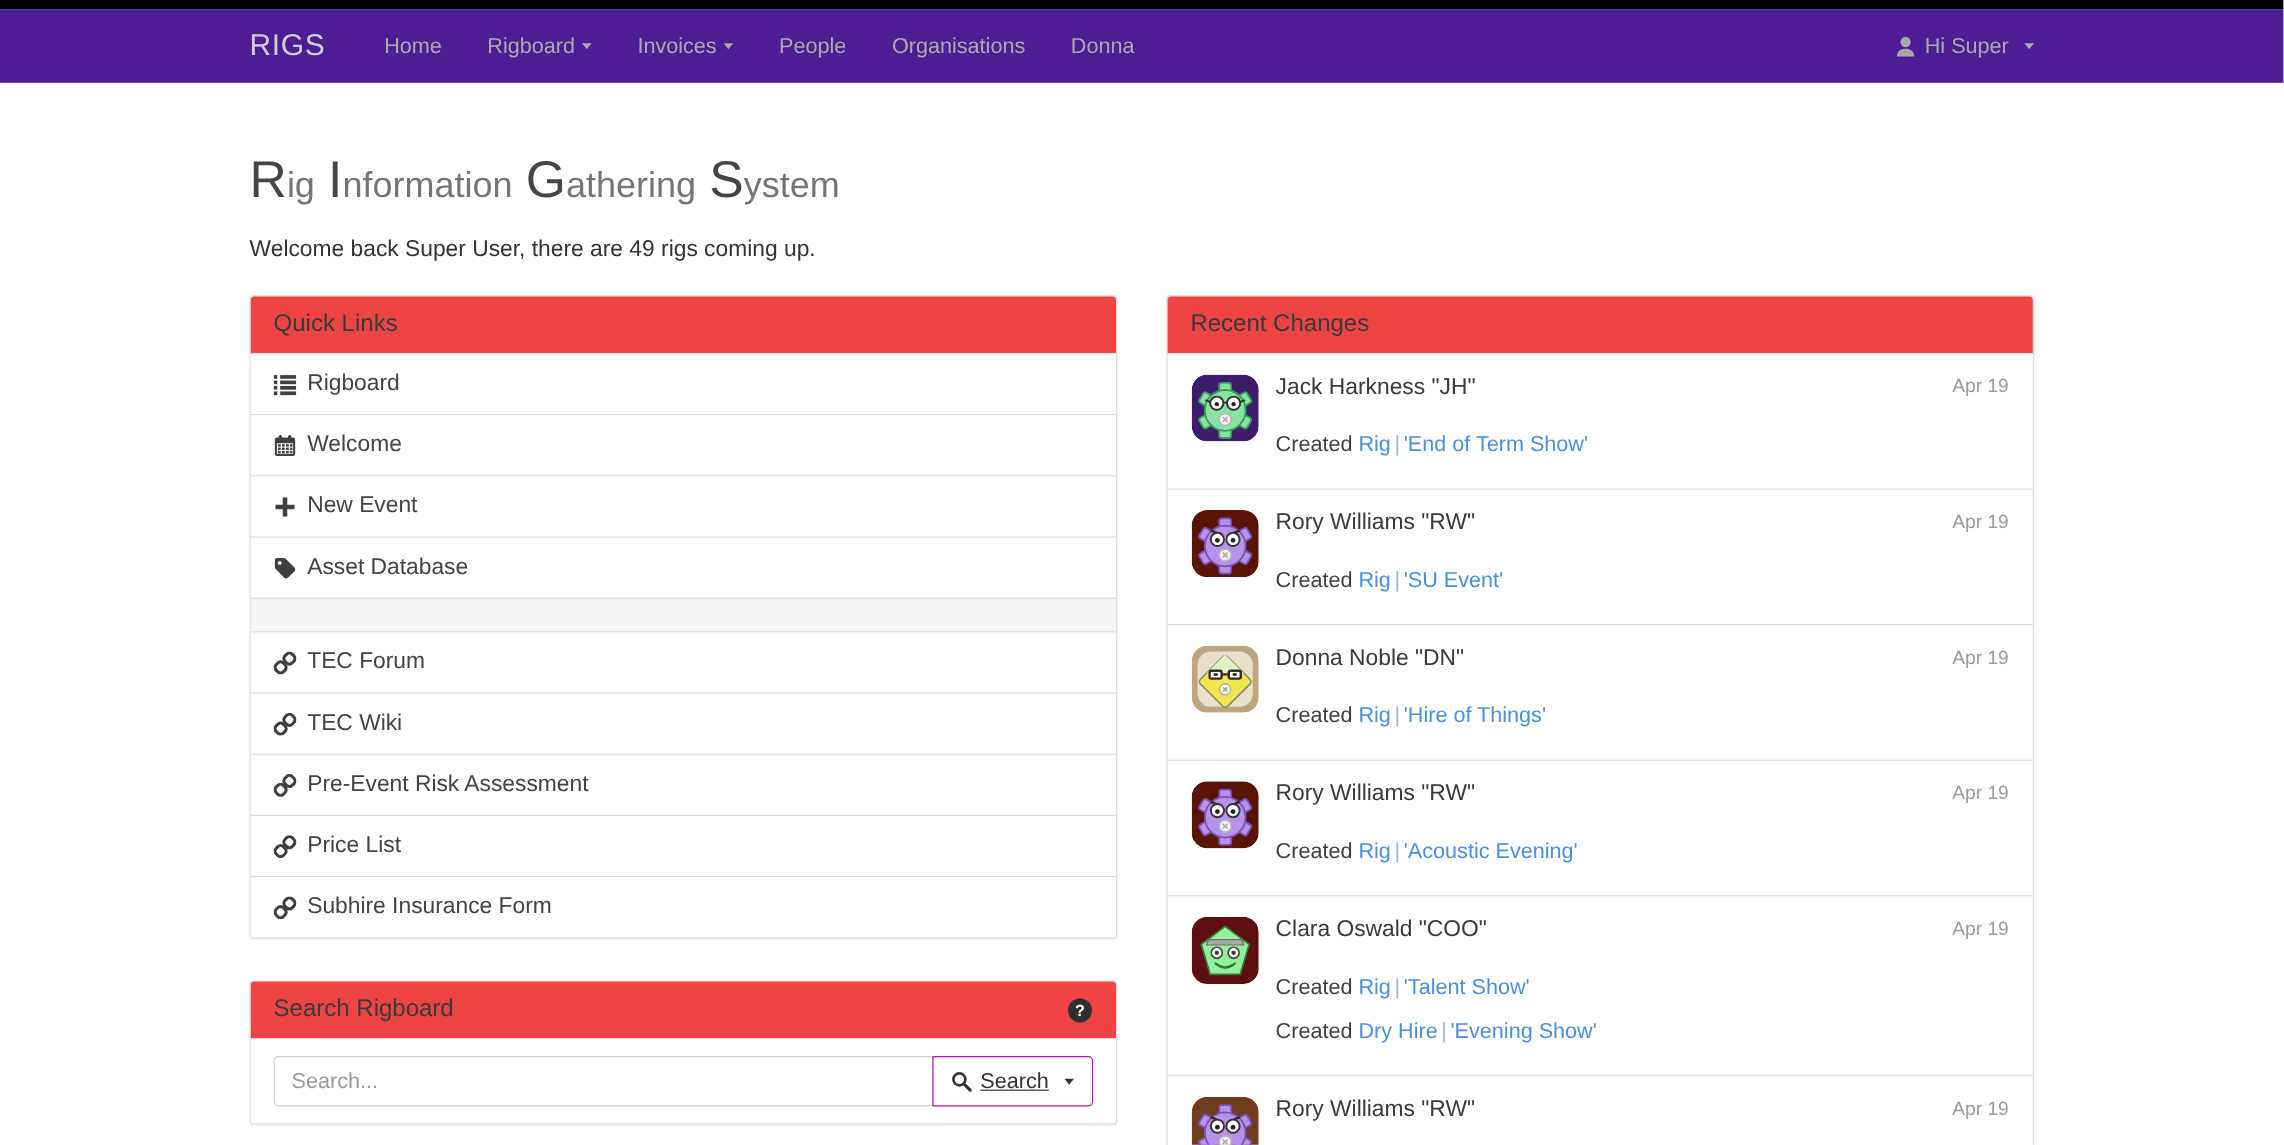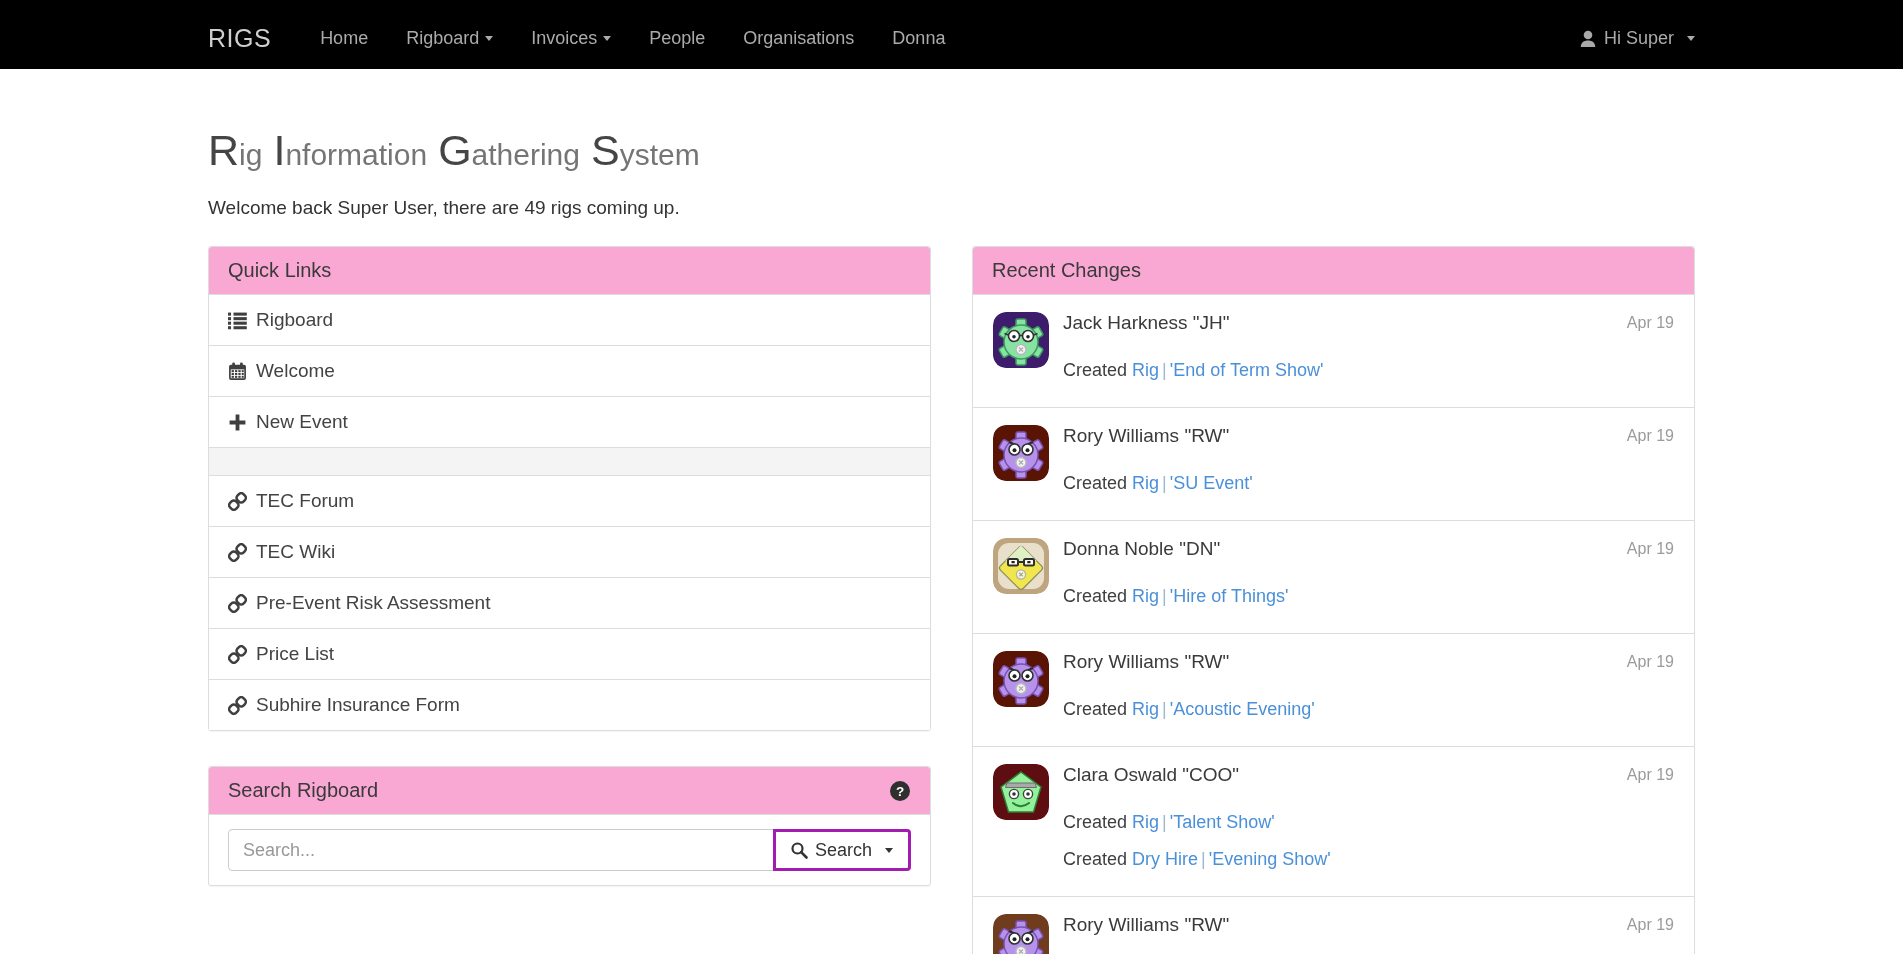--- a/index.html
+++ b/index.html
@@ -1,58 +1,58 @@
 <!DOCTYPE html>
 <html><head>
 <meta charset="utf-8">
 <style>
   html,body{margin:0;padding:0;width:1903px;height:954px;overflow:hidden;background:#fff;
     font-family:"Liberation Sans","DejaVu Sans",sans-serif;-webkit-font-smoothing:antialiased;}
   a{text-decoration:none;cursor:pointer;}
 
   
   .top-strip{height:8px;background:#000;}
-  .navbar{height:61px;background:#000000;}
+  .navbar{height:61px;background:#4c1d95;}
   .nav-inner{width:1487px;margin-left:208px;height:100%;display:flex;align-items:center;}
   .brand{font-size:25px;color:#cfcfcf;margin-right:30px;letter-spacing:.5px;}
   .nav-links{display:flex;align-items:center;height:100%;}
   .nav-links a{display:flex;align-items:center;height:100%;padding:0 19px;font-size:18px;color:#ababab;}
   .nav-user{margin-left:auto;display:flex;align-items:center;gap:7px;font-size:18px;color:#ababab;cursor:pointer;}
   .caret{display:inline-block;width:0;height:0;border-left:4.5px solid transparent;border-right:4.5px solid transparent;border-top:5px solid currentColor;margin-left:6px;}
 
   
   .container{width:1487px;margin-left:208px;padding-top:56px;}
   .page-title{margin:0;font-weight:300;color:#6f6f6f;line-height:50px;}
   .page-title .tword{margin-right:11px;}
   .page-title .cap{font-size:43px;color:#454545;}
   .page-title .rest{font-size:30px;color:#757575;}
   .welcome{margin:17px 0 0;font-size:19px;color:#333;}
 
   
   .row{display:flex;gap:41px;margin-top:27px;align-items:flex-start;}
   .col{width:723px;}
   .panel{border:1px solid #ddd;border-radius:3px;background:#fff;box-shadow:0 1px 1px rgba(0,0,0,.04);}
-  .panel-heading{background:#f9a8d4;border-bottom:1px solid #ddd;border-radius:3px 3px 0 0;
+  .panel-heading{background:#ef4444;border-bottom:1px solid #ddd;border-radius:3px 3px 0 0;
     padding:12px 19px;font-size:20px;color:#3a3a3a;display:flex;align-items:flex-end;justify-content:space-between;}
 
   
   .lg-item{display:flex;align-items:center;padding:14px 19px;font-size:19px;color:#434343;border-top:1px solid #ddd;background:#fff;}
   .lg-item:first-child{border-top:none;}
   .lg-item .qicon{width:19px;height:19px;margin-right:9px;flex-shrink:0;}
   .lg-sep{height:27px;background:#f4f4f4;border-top:1px solid #ddd;}
 
   
   .search-panel{margin-top:35px;}
   .panel-body{padding:14px 19px;}
   .input-group{display:flex;}
   .search-input{flex:1;height:42px;box-sizing:border-box;padding:0 14px;font-size:18px;color:#701a75;
     border:1px solid #ccc;border-radius:4px 0 0 4px;outline:none;font-family:inherit;}
   .search-input::placeholder{color:#999;}
-  .search-btn{height:42px;box-sizing:border-box;margin-left:-1px;padding:0 15px;background:#fff;border:3px solid #a21caf;
-    border-radius:0 4px 4px 0;font-size:18px;color:#333;display:flex;align-items:center;gap:7px;cursor:pointer;font-family:inherit;}
+  .search-btn{height:42px;box-sizing:border-box;margin-left:-1px;padding:0 15px;background:#fff;border:1px solid #a21caf;
+    border-radius:0 4px 4px 0;font-size:18px;color:#333;display:flex;align-items:center;gap:7px;cursor:pointer;font-family:inherit;text-decoration:underline;}
 
   
   .feed-item{display:flex;padding:17px 20px 26px;border-top:1px solid #ddd;}
   .feed-item:first-child{border-top:none;}
   .avatar{width:56px;height:56px;border-radius:13px;overflow:hidden;flex-shrink:0;}
   .avatar svg{display:block;}
   .feed-body{flex:1;margin-left:14px;min-width:0;}
   .feed-top{display:flex;justify-content:space-between;align-items:flex-start;}
   .feed-name{font-size:19px;color:#3a3a3a;line-height:22px;}
   .feed-date{font-size:16px;color:#9b9b9b;margin-top:2px;}
@@ -153,20 +153,27 @@
               </g>
             </svg>
             <span>Welcome</span>
           </a>
           <a class="lg-item">
             <svg class="qicon" viewBox="0 0 18 18">
               <path d="M7.2 1.5 h3.6 v5.7 h5.7 v3.6 h-5.7 v5.7 h-3.6 v-5.7 h-5.7 v-3.6 h5.7 z" fill="#3f3f3f"></path>
             </svg>
             <span>New Event</span>
           </a>
+          <a class="lg-item">
+            <svg class="qicon" viewBox="0 0 18 18">
+              <path d="M1 3 a2 2 0 0 1 2 -2 h5.1 c0.6 0 1.2 0.25 1.6 0.66 l6.6 6.6 a2.3 2.3 0 0 1 0 3.25 l-4.8 4.8 a2.3 2.3 0 0 1 -3.25 0 l-6.6 -6.6 A2.2 2.2 0 0 1 1 8.1 Z" fill="#3f3f3f"></path>
+              <circle cx="4.8" cy="4.8" r="1.5" fill="#fff"></circle>
+            </svg>
+            <span>Asset Database</span>
+          </a>
           <div class="lg-sep"></div>
           <a class="lg-item">
             <svg class="qicon" viewBox="0 0 18 18">
               <g stroke="#3f3f3f" stroke-width="2.4" fill="none">
                 <rect x="1.5" y="8.5" width="8" height="8" rx="3" transform="rotate(-45 5.5 12.5)"></rect>
                 <rect x="8.5" y="1.5" width="8" height="8" rx="3" transform="rotate(-45 12.5 5.5)"></rect>
               </g>
             </svg>
             <span>TEC Forum</span>
           </a>

